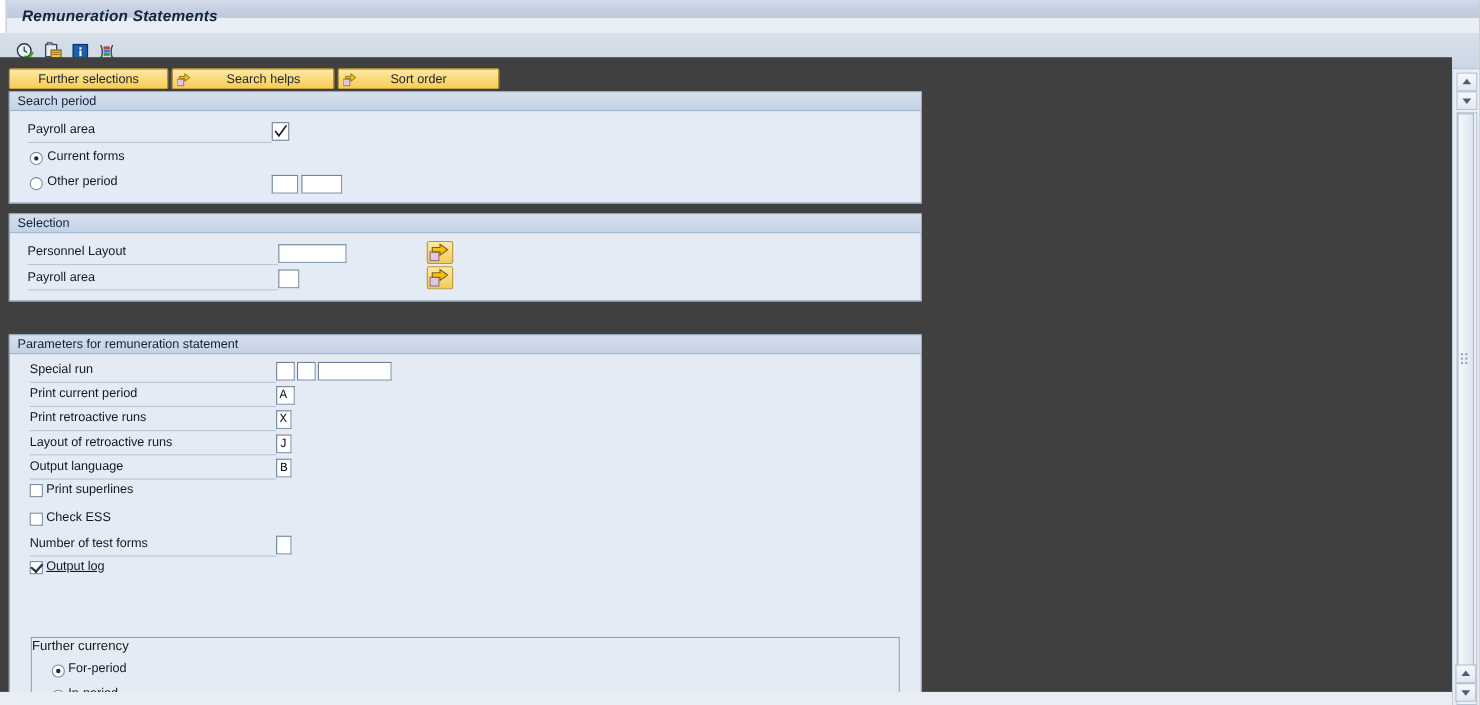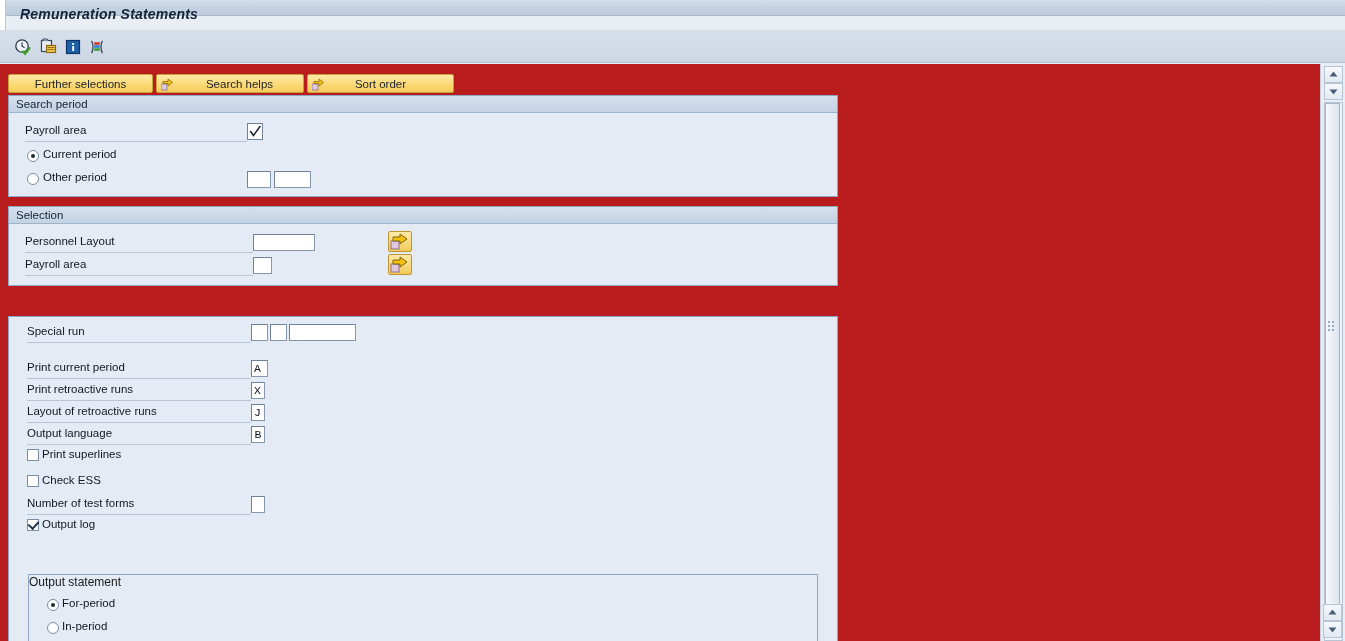--- a/index.html
+++ b/index.html
@@ -37,22 +37,22 @@
   .watermark {
     position: absolute; left: 246px; top: 36px;
     font-family: "Liberation Serif", serif;
     font-weight: bold; font-size: 22px;
     color: #e7b987; opacity: .95; letter-spacing: .3px;
     white-space: nowrap; pointer-events: none;
   }
 
   
   .content {
-    position:absolute; left:0; top:64px; width:1320px; height:577px;
-    background:#b91c1c; overflow:hidden;
+    position:absolute; left:0; top:52px; width:1320px; height:577px;
+    background:#404040; overflow:hidden;
   }
 
   
   .btnrow { position:absolute; left:8px; top:10px; height:19px; }
   .sapbtn {
     position:relative; float:left; height:19px;
     background: linear-gradient(to bottom,#fde9a8 0%, #fbd976 55%, #f6cd5c 100%);
     border:1px solid #c9a03a; border-radius:2px;
     font-size:11.5px; color:#22262b;
     display:flex; align-items:center; justify-content:center;
@@ -206,21 +206,21 @@
           <div class="leader" style="left:16px; width:222px;"></div>
           <div class="msel" style="left:238px; top:2px;">
             <svg width="14" height="15" viewBox="0 0 14 15" style="position:absolute;left:0;top:0;">
               <path d="M2.5 7.5l3 4 6.5-9" stroke="#17202c" stroke-width="1.5" fill="none" stroke-linecap="round"></path>
             </svg>
           </div>
         </div>
 
         <div class="row" style="margin-top:3px;">
           <div class="radio on" style="left:18px;"></div>
-          <div class="opt-lbl" style="left:34px;">Current period</div>
+          <div class="opt-lbl" style="left:34px;">Current forms</div>
         </div>
 
         <div class="row" style="margin-top:1px;">
           <div class="radio" style="left:18px;"></div>
           <div class="opt-lbl" style="left:34px;text-align:center;">Other period</div>
           <div class="fld" style="left:238px; top:2px; width:24px;"></div>
           <div class="fld" style="left:265px; top:2px; width:37px;"></div>
         </div>
 
       </div>
@@ -251,32 +251,33 @@
               <rect x="2" y="9" width="8" height="8" fill="#ddc8dd" stroke="#8c6f8c" stroke-width="1"></rect>
               <path d="M4 5h7V2l7 5-7 5V9H4z" fill="#f5c10f" stroke="#7d6213" stroke-width="1"></path>
             </svg>
           </div>
         </div>
 
       </div>
     </div>
 
     <div class="group" style="top:252px; height:330px;">
+      <div class="ghead">Parameters for remuneration statement</div>
       <div class="gbody">
 
         <div class="row" style="margin-top:5px;">
           <div class="lbl" style="left:18px;">Special run</div>
           <div class="leader" style="left:18px; width:224px;"></div>
           <div class="fld" style="left:242px; top:2px; width:17px;"></div>
           <div class="fld" style="left:261px; top:2px; width:17px;"></div>
           <div class="fld" style="left:280px; top:2px; width:67px;"></div>
         </div>
 
 
-        <div class="row" style="margin-top:14px;">
+        <div class="row" style="margin-top:0px;">
           <div class="lbl" style="left:18px;">Print current period</div>
           <div class="leader" style="left:18px; width:224px;"></div>
           <div class="fld" style="left:242px; top:2px; width:17px;">A</div>
         </div>
 
         <div class="row" style="margin-top:0px;">
           <div class="lbl" style="left:18px;">Print retroactive runs</div>
           <div class="leader" style="left:18px; width:224px;"></div>
           <div class="fld" style="left:242px; top:2px; width:14px;">X</div>
         </div>
@@ -305,26 +306,26 @@
         </div>
 
         <div class="row" style="margin-top:0px;">
           <div class="lbl" style="left:18px;">Number of test forms</div>
           <div class="leader" style="left:18px; width:224px;"></div>
           <div class="fld" style="left:242px; top:2px; width:14px;"></div>
         </div>
 
         <div class="row" style="margin-top:0px;">
           <div class="chk on" style="left:18px;"></div>
-          <div class="opt-lbl" style="left:33px;">Output log</div>
+          <div class="opt-lbl" style="left:33px;text-decoration:underline;">Output log</div>
         </div>
 
         <div style="position:absolute; left:19px; top:252px; width:790px; height:78px;
                     border:1px solid #8ca6c4; border-bottom:none; background:#e4ebf4;">
-          <div class="ghead">Output statement</div>
+          <div class="ghead">Further currency</div>
           <div class="row" style="margin-top:6px;">
             <div class="radio on" style="left:18px;"></div>
             <div class="opt-lbl" style="left:33px;">For-period</div>
           </div>
           <div class="row" style="margin-top:1px;">
             <div class="radio" style="left:18px;"></div>
             <div class="opt-lbl" style="left:33px;">In-period</div>
           </div>
         </div>
 

